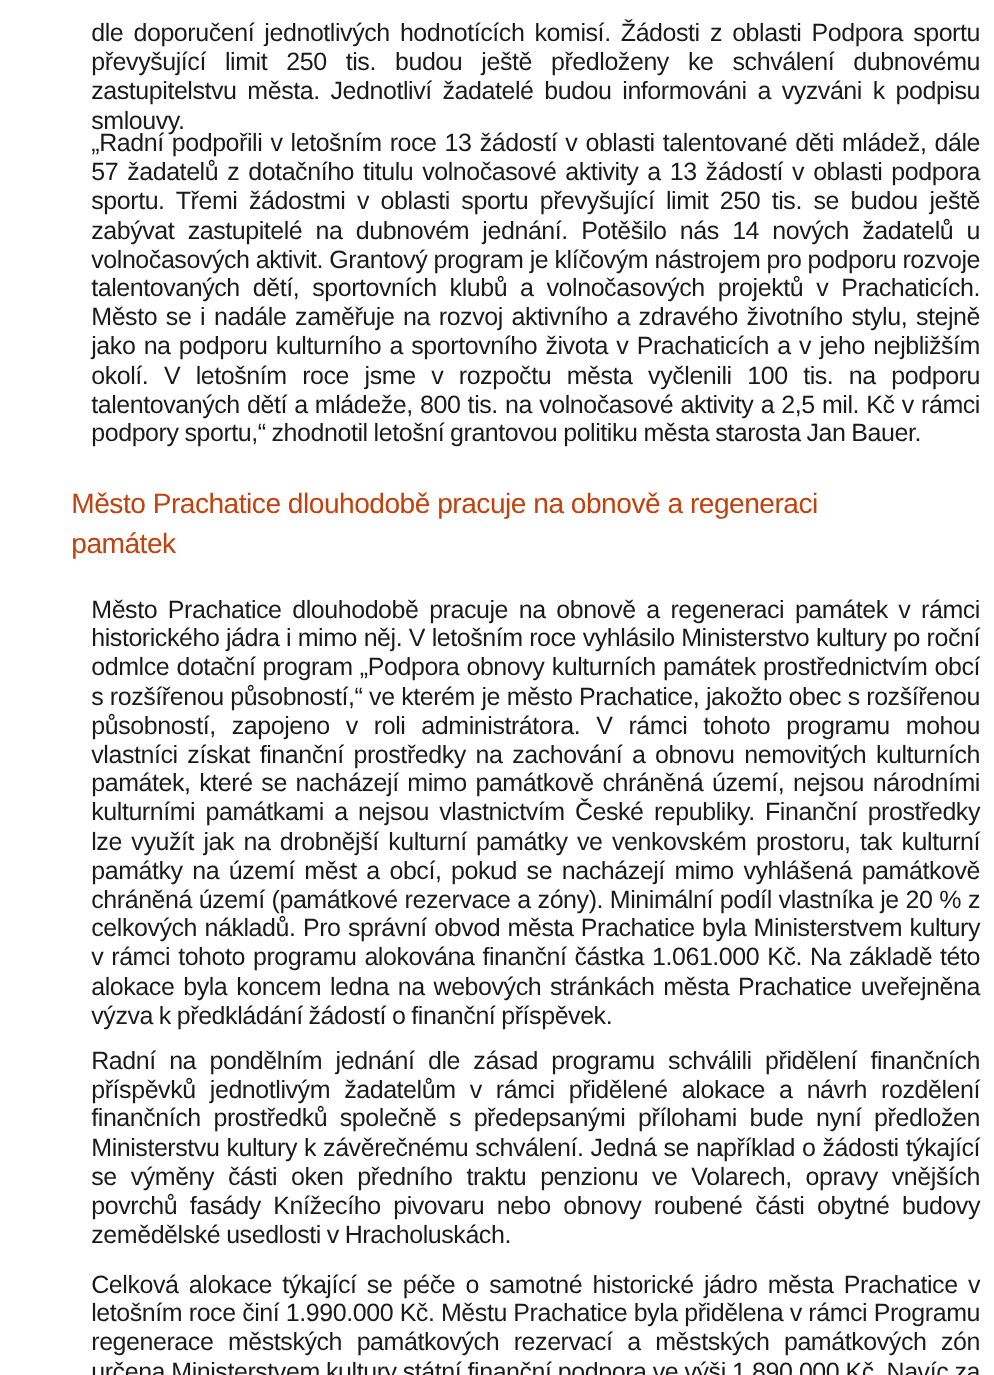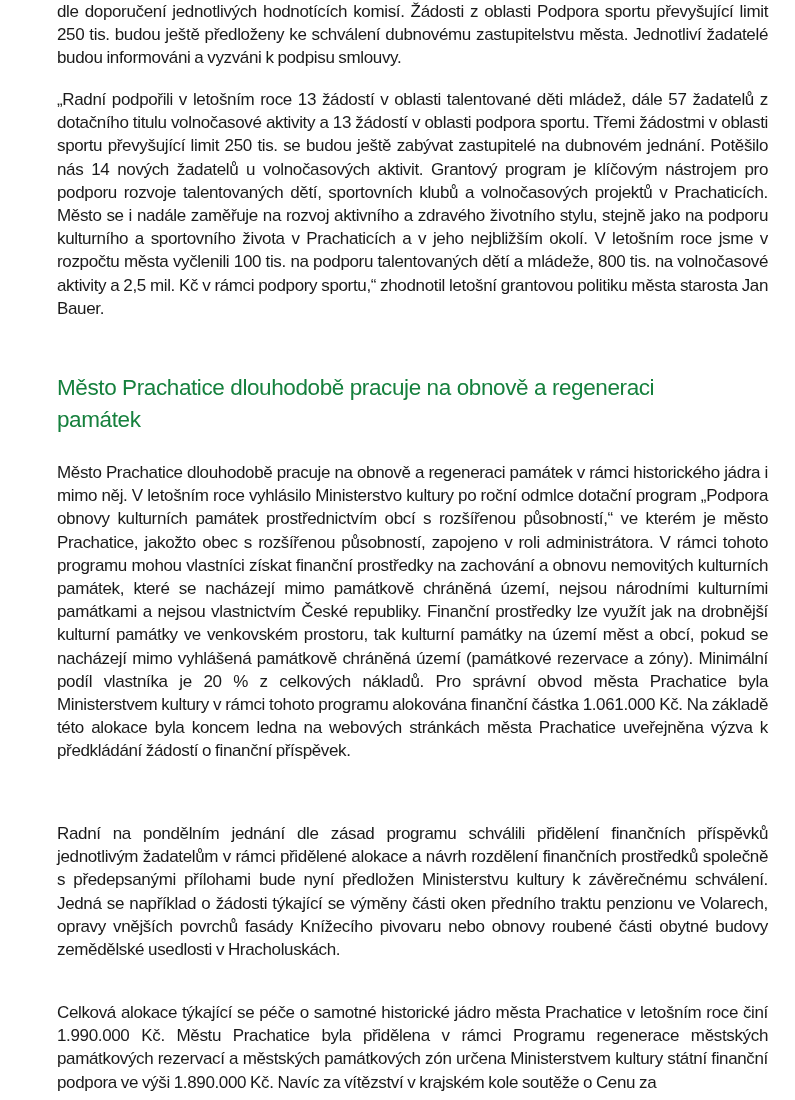--- a/index.html
+++ b/index.html
@@ -3,44 +3,44 @@
 <meta charset="utf-8">
 <style>
   html, body { margin: 0; padding: 0; background: #ffffff; }
   body { width: 795px; height: 1100px; overflow: hidden; position: relative; }
   .page {
     position: absolute; left: 57px; top: 0; width: 711px;
     font-family: "Liberation Sans", sans-serif;
     color: #1a1a1a;
   }
   .para {
-    font-size: 17px;
+    font-size: 20px;
     line-height: 23.2px;
     text-align: justify;
-    margin: 0;
+    margin: 16px;
     letter-spacing: -0.35px;
     word-spacing: -0.5px;
   }
   .heading {
     font-family: "Liberation Sans", sans-serif;
     font-weight: normal;
     font-size: 22.5px;
     line-height: 32px;
     margin: 0;
     letter-spacing: -0.4px;
   }
 </style>
 </head>
 <body>
 
 <div class="page">
   <p class="para" style="position:absolute; top:0px; left:0; width:711px;">dle doporučení jednotlivých hodnotících komisí. Žádosti z oblasti Podpora sportu převyšující limit 250 tis. budou ještě předloženy ke schválení dubnovému zastupitelstvu města. Jednotliví žadatelé budou informováni a vyzváni k podpisu smlouvy.</p>
 
   <p class="para" style="position:absolute; top:88px; left:0; width:711px;">„Radní podpořili v letošním roce 13 žádostí v oblasti talentované děti mládež, dále 57 žadatelů z dotačního titulu volnočasové aktivity a 13 žádostí v oblasti podpora sportu. Třemi žádostmi v oblasti sportu převyšující limit 250 tis. se budou ještě zabývat zastupitelé na dubnovém jednání. Potěšilo nás 14 nových žadatelů u volnočasových aktivit. Grantový program je klíčovým nástrojem pro podporu rozvoje talentovaných dětí, sportovních klubů a volnočasových projektů v Prachaticích. Město se i nadále zaměřuje na rozvoj aktivního a zdravého životního stylu, stejně jako na podporu kulturního a sportovního života v Prachaticích a v jeho nejbližším okolí. V letošním roce jsme v rozpočtu města vyčlenili 100 tis. na podporu talentovaných dětí a mládeže, 800 tis. na volnočasové aktivity a 2,5 mil. Kč v rámci podpory sportu,“ zhodnotil letošní grantovou politiku města starosta Jan Bauer.</p>
 
-  <h2 class="heading" style="position:absolute; top:372px; left:0; width:640px; color:#15803d;">Město Prachatice dlouhodobě pracuje na obnově a regeneraci památek</h2>
+  <h2 class="heading" style="position:absolute; top:387px; left:0; width:640px; color:#c2410c;">Město Prachatice dlouhodobě pracuje na obnově a regeneraci památek</h2>
 
   <p class="para" style="position:absolute; top:461px; left:0; width:711px;">Město Prachatice dlouhodobě pracuje na obnově a regeneraci památek v rámci historického jádra i mimo něj. V letošním roce vyhlásilo Ministerstvo kultury po roční odmlce dotační program „Podpora obnovy kulturních památek prostřednictvím obcí s rozšířenou působností,“ ve kterém je město Prachatice, jakožto obec s rozšířenou působností, zapojeno v roli administrátora. V rámci tohoto programu mohou vlastníci získat finanční prostředky na zachování a obnovu nemovitých kulturních památek, které se nacházejí mimo památkově chráněná území, nejsou národními kulturními památkami a nejsou vlastnictvím České republiky. Finanční prostředky lze využít jak na drobnější kulturní památky ve venkovském prostoru, tak kulturní památky na území měst a obcí, pokud se nacházejí mimo vyhlášená památkově chráněná území (památkové rezervace a zóny). Minimální podíl vlastníka je 20 % z celkových nákladů. Pro správní obvod města Prachatice byla Ministerstvem kultury v rámci tohoto programu alokována finanční částka 1.061.000 Kč. Na základě této alokace byla koncem ledna na webových stránkách města Prachatice uveřejněna výzva k předkládání žádostí o finanční příspěvek.</p>
 
   <p class="para" style="position:absolute; top:822px; left:0; width:711px;">Radní na pondělním jednání dle zásad programu schválili přidělení finančních příspěvků jednotlivým žadatelům v rámci přidělené alokace a návrh rozdělení finančních prostředků společně s předepsanými přílohami bude nyní předložen Ministerstvu kultury k závěrečnému schválení. Jedná se například o žádosti týkající se výměny části oken předního traktu penzionu ve Volarech, opravy vnějších povrchů fasády Knížecího pivovaru nebo obnovy roubené části obytné budovy zemědělské usedlosti v Hracholuskách.</p>
 
   <p class="para" style="position:absolute; top:1001px; left:0; width:711px;">Celková alokace týkající se péče o samotné historické jádro města Prachatice v letošním roce činí 1.990.000 Kč. Městu Prachatice byla přidělena v rámci Programu regenerace městských památkových rezervací a městských památkových zón určena Ministerstvem kultury státní finanční podpora ve výši 1.890.000 Kč. Navíc za vítězství v krajském kole soutěže o Cenu za</p>
 </div>
 
 </body></html>

